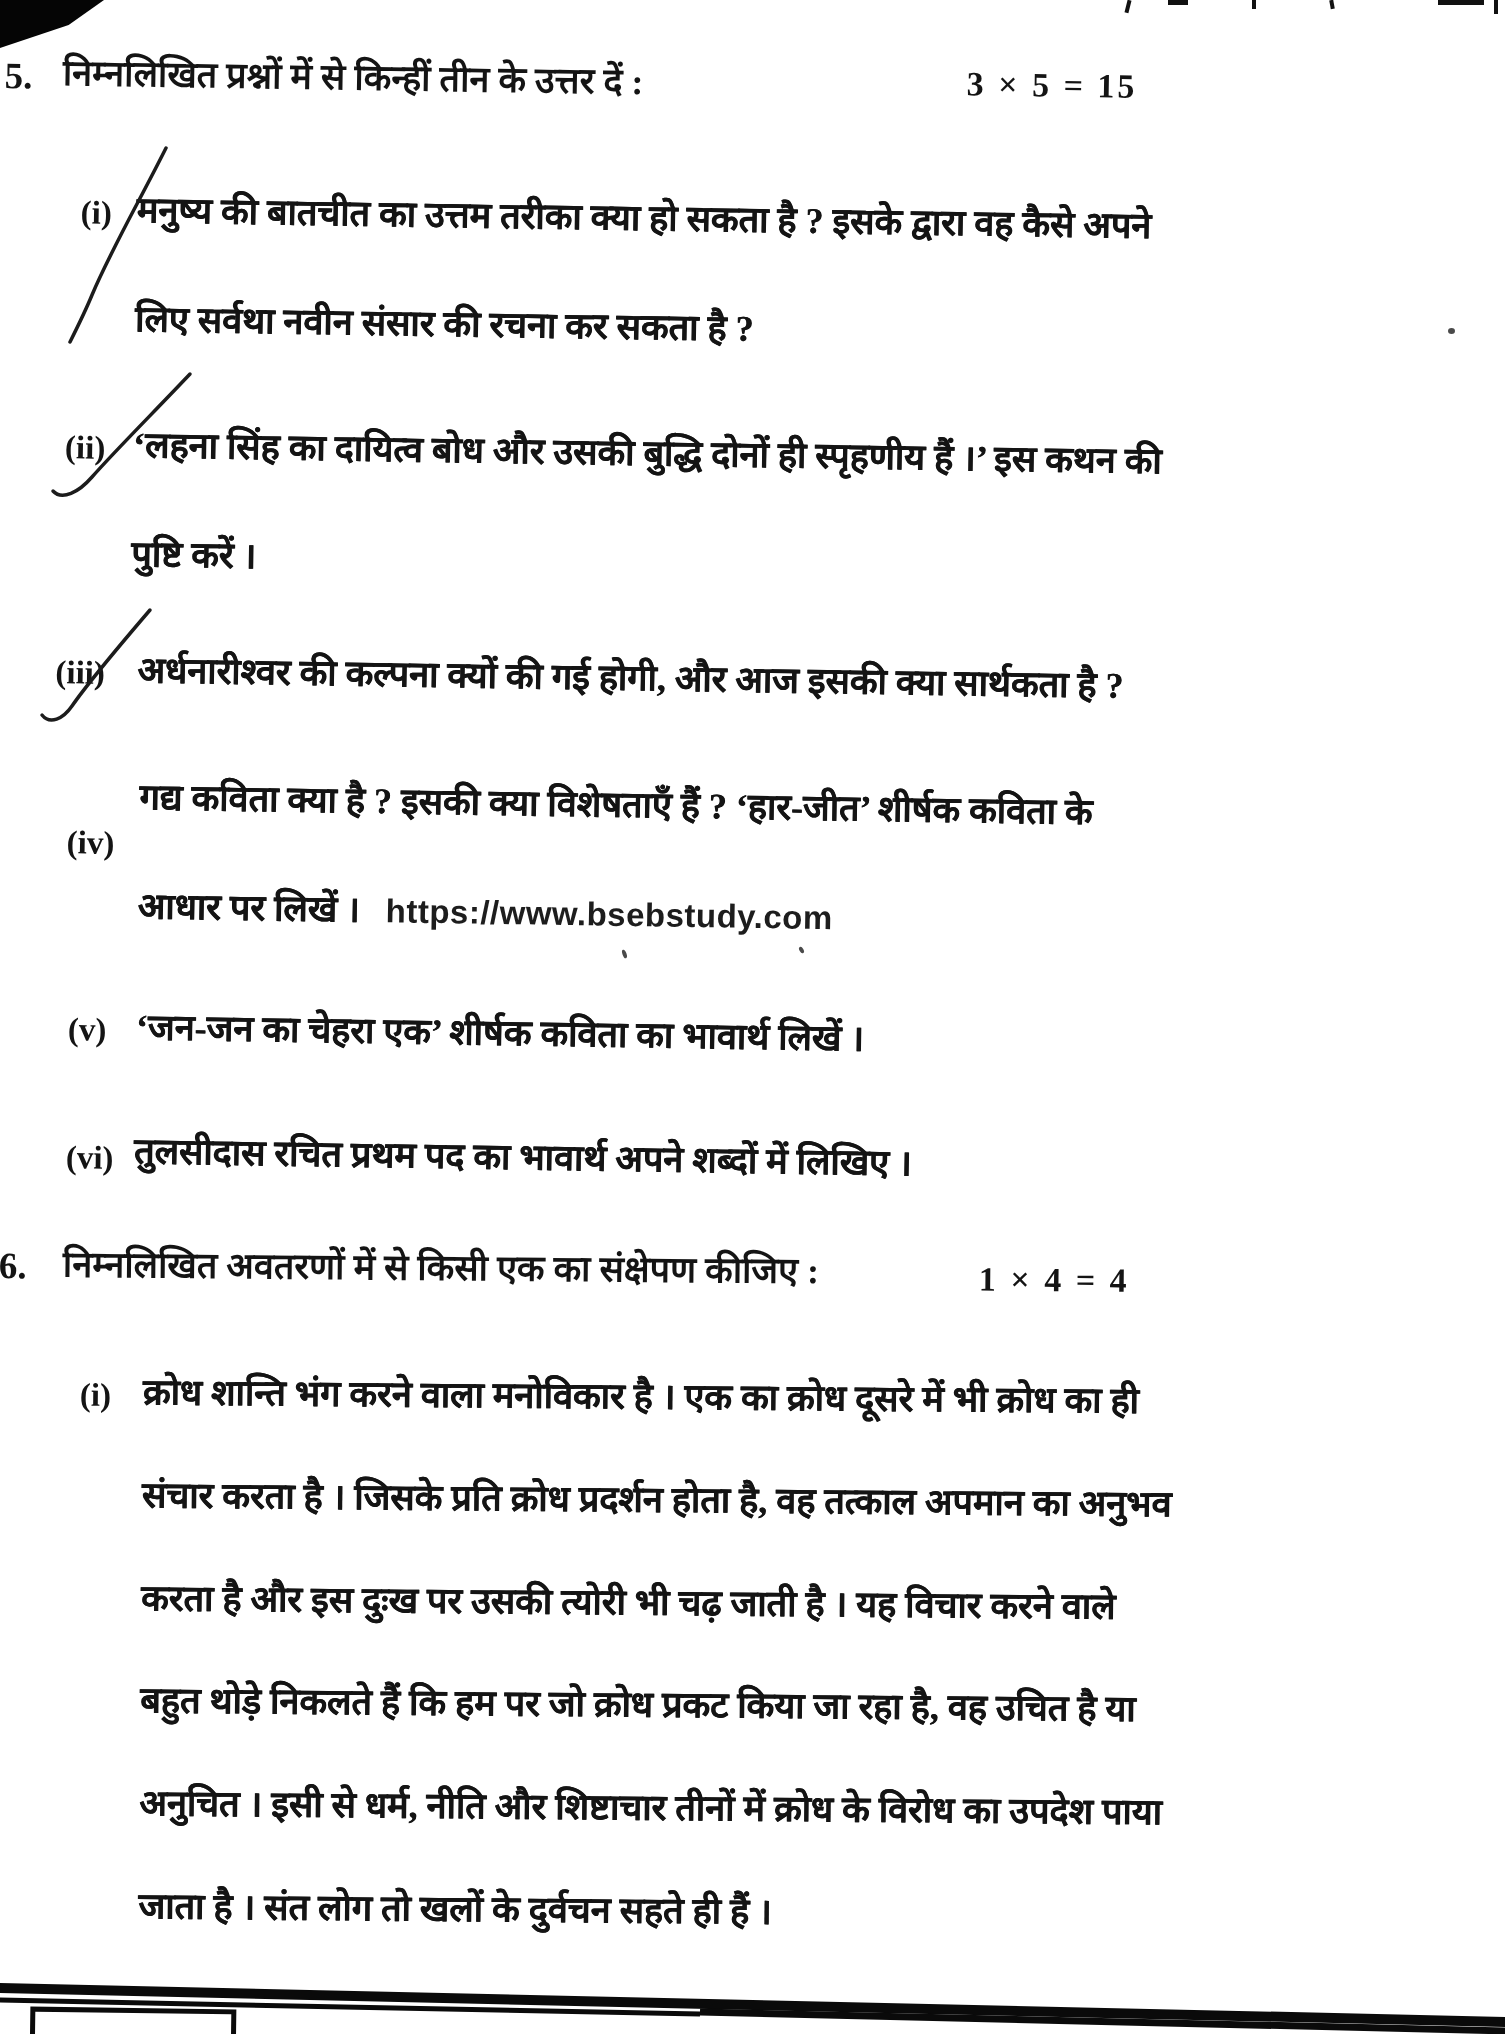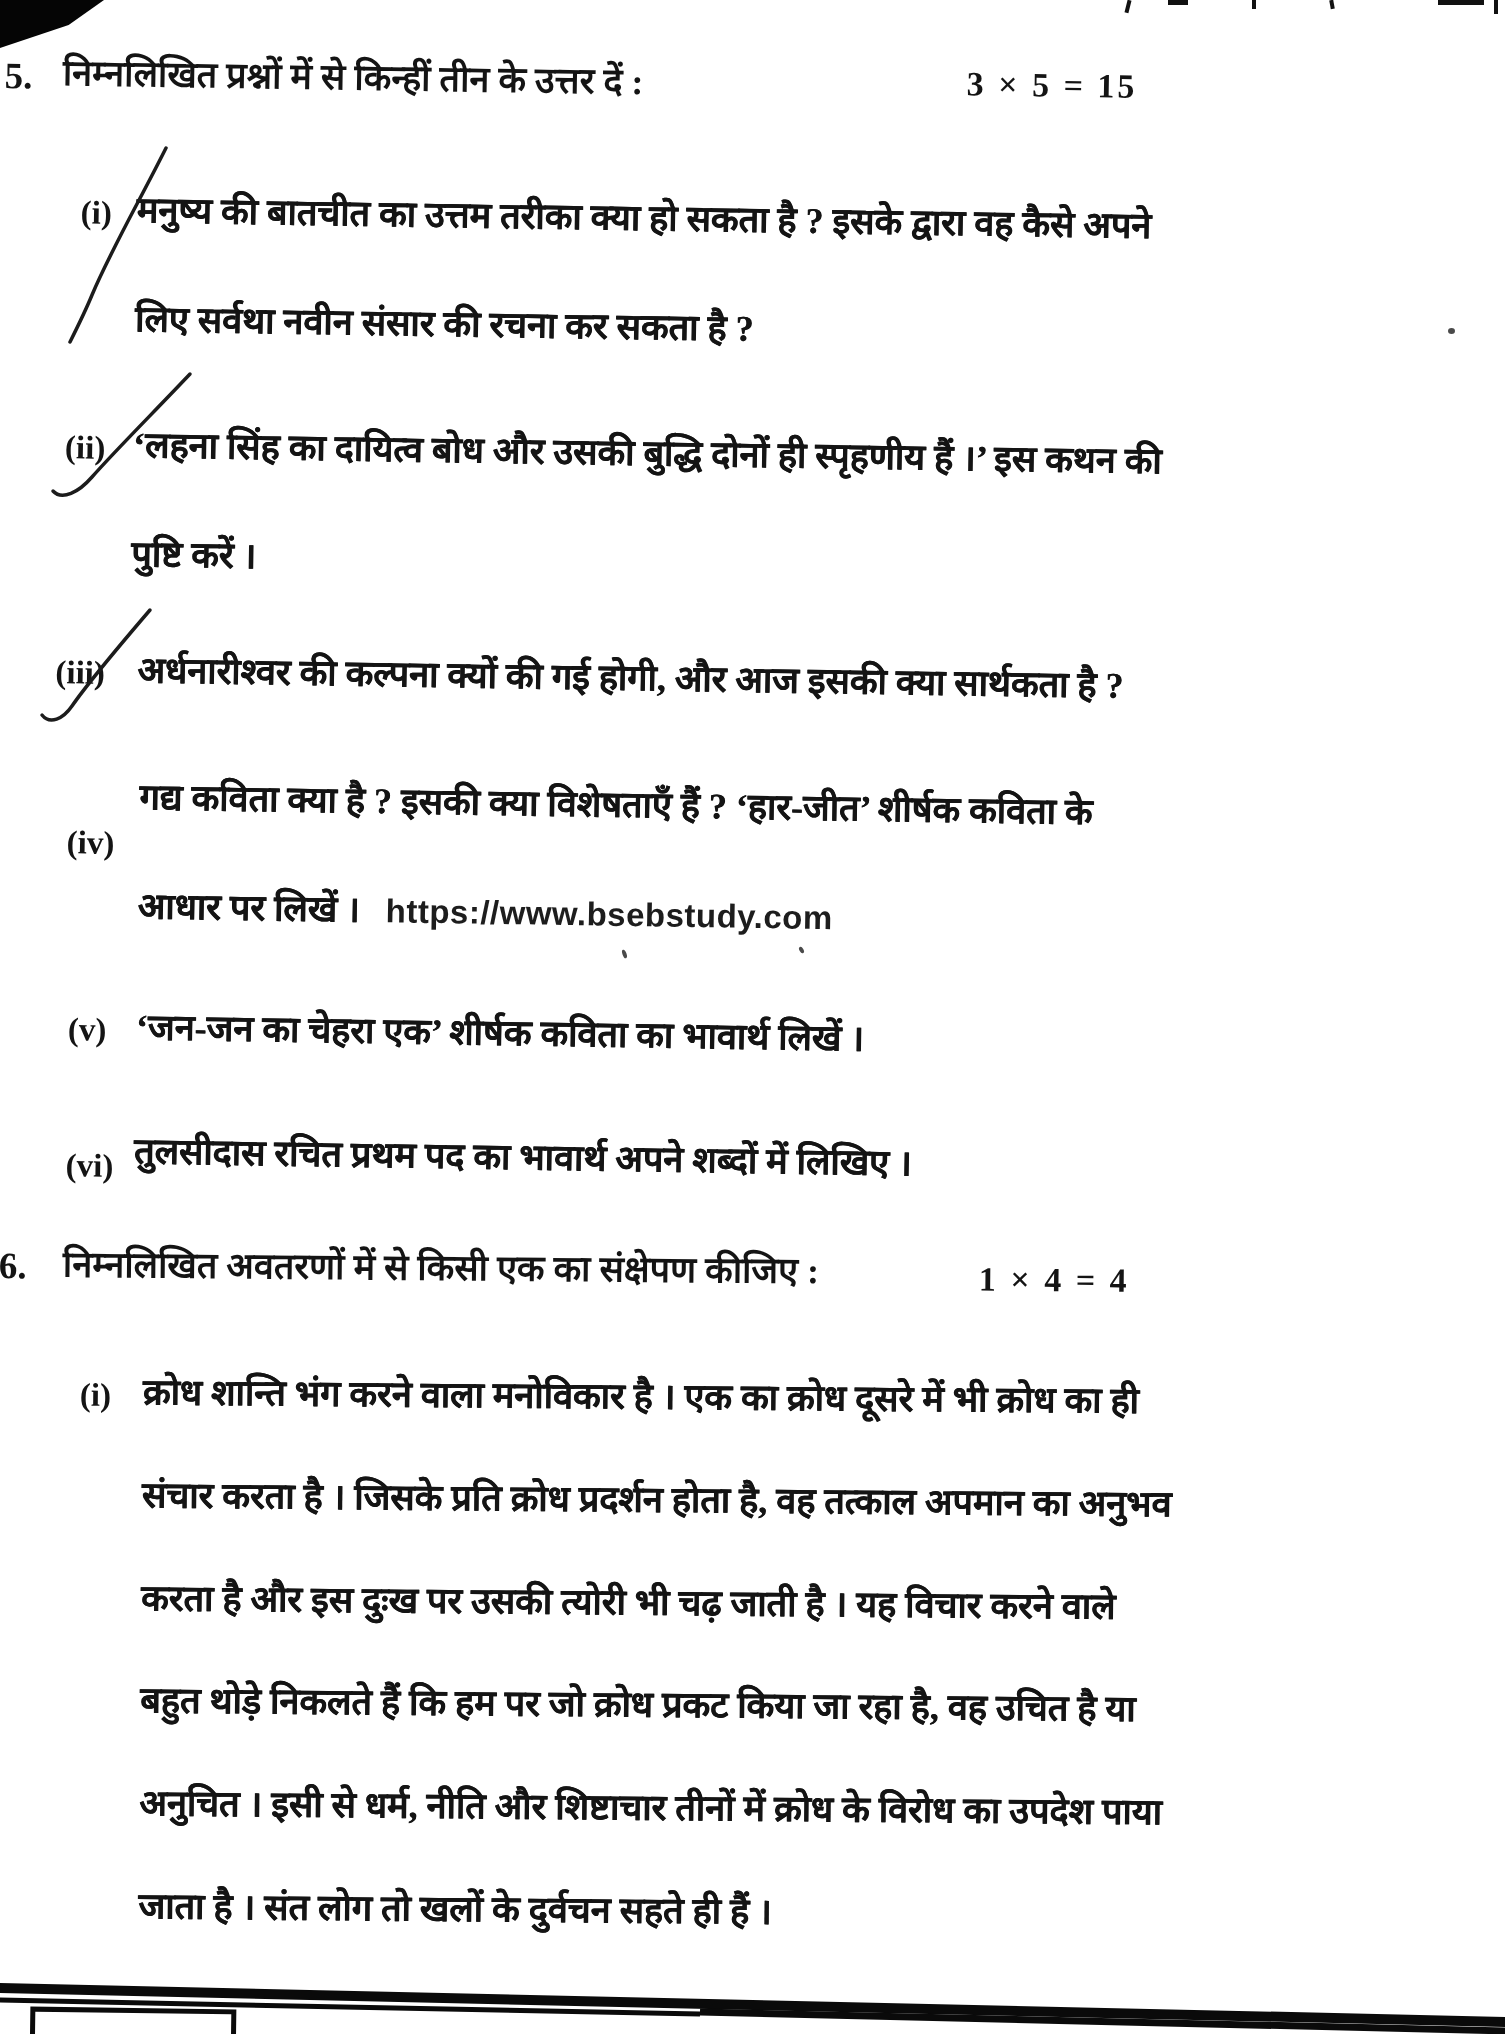--- a/index.html
+++ b/index.html
@@ -114,21 +114,21 @@
     </div>
 
     <div class="item" style="top:1002px;">
       <span class="lbl" style="left:84px;top:8px;">(v)</span>
       <div class="body" style="left:152px;top:0;width:1010px;">
         <div class="line">‘जन-जन का चेहरा एक’ शीर्षक कविता का भावार्थ लिखें ।</div>
       </div>
     </div>
 
     <div class="item" style="top:1126px;">
-      <span class="lbl" style="left:84px;top:20px;">(vi)</span>
+      <span class="lbl" style="left:84px;top:12px;">(vi)</span>
       <div class="body" style="left:152px;top:0;width:1010px;">
         <div class="line">तुलसीदास रचित प्रथम पद का भावार्थ अपने शब्दों में लिखिए ।</div>
       </div>
     </div>
   </section>
 
   <section class="sec sec6">
     <div class="qheader" style="top:1234px;">
       <span class="qnum" style="left:10px;top:10px;">6.</span>
       <span class="qtext" style="left:74px;top:4px;">निम्नलिखित अवतरणों में से किसी एक का संक्षेपण कीजिए :</span>

